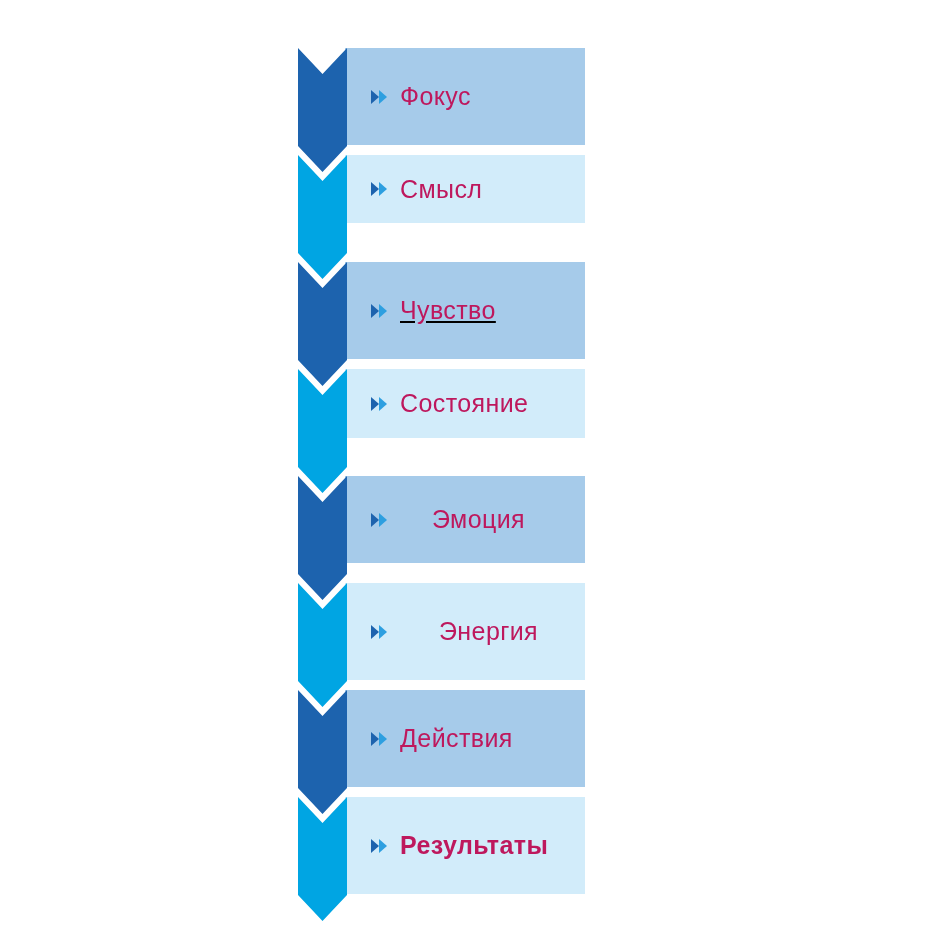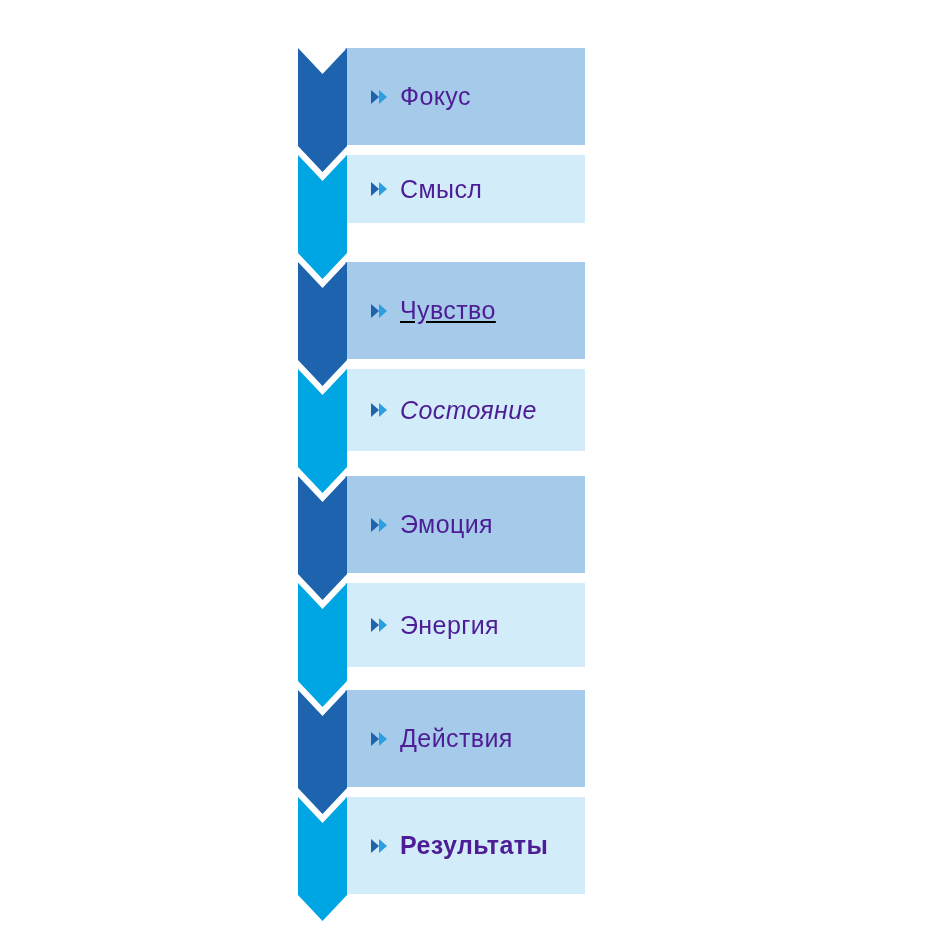--- a/index.html
+++ b/index.html
@@ -48,21 +48,21 @@
     width: 20px;
     height: 16px;
     margin-left: 26px;
     margin-right: 9px;
     flex: none;
   }
 
   .panel-label {
     font-size: 25px;
     letter-spacing: 0.4px;
-    color: #4c1d95;
+    color: #be185d;
     white-space: nowrap;
     line-height: 1;
   }
 </style>
 </head>
 <body>
 
 <div id="diagram">
 
   <div class="chevron-column" id="chevron-column">
@@ -107,35 +107,35 @@
           </svg></span>
         <span class="panel-label">Смысл</span>
       </div>
       <div class="panel" style="top: 262px; height: 97px; background: rgb(166, 203, 234); text-decoration: underline;">
         <span class="bullet-icon"><svg width="20" height="16" viewBox="0 0 20 16" xmlns="http://www.w3.org/2000/svg">
             <polygon points="0,1 8,8 0,15" fill="#1D63AE"></polygon>
             <polygon points="8,1 16,8 8,15" fill="#2D9FE0"></polygon>
           </svg></span>
         <span class="panel-label">Чувство</span>
       </div>
-      <div class="panel" style="top: 369px; height: 82px; background: rgb(210, 236, 250); font-style: italic;">
+      <div class="panel" style="top: 369px; height: 69px; background: rgb(210, 236, 250);">
         <span class="bullet-icon"><svg width="20" height="16" viewBox="0 0 20 16" xmlns="http://www.w3.org/2000/svg">
             <polygon points="0,1 8,8 0,15" fill="#1D63AE"></polygon>
             <polygon points="8,1 16,8 8,15" fill="#2D9FE0"></polygon>
           </svg></span>
         <span class="panel-label">Состояние</span>
       </div>
-      <div class="panel" style="top: 476px; height: 97px; background: rgb(166, 203, 234);">
+      <div class="panel" style="top: 476px; height: 87px; background: rgb(166, 203, 234); gap: 32px;">
         <span class="bullet-icon"><svg width="20" height="16" viewBox="0 0 20 16" xmlns="http://www.w3.org/2000/svg">
             <polygon points="0,1 8,8 0,15" fill="#1D63AE"></polygon>
             <polygon points="8,1 16,8 8,15" fill="#2D9FE0"></polygon>
           </svg></span>
         <span class="panel-label">Эмоция</span>
       </div>
-      <div class="panel" style="top: 583px; height: 84px; background: rgb(210, 236, 250);">
+      <div class="panel" style="top: 583px; height: 97px; background: rgb(210, 236, 250); gap: 39px;">
         <span class="bullet-icon"><svg width="20" height="16" viewBox="0 0 20 16" xmlns="http://www.w3.org/2000/svg">
             <polygon points="0,1 8,8 0,15" fill="#1D63AE"></polygon>
             <polygon points="8,1 16,8 8,15" fill="#2D9FE0"></polygon>
           </svg></span>
         <span class="panel-label">Энергия</span>
       </div>
       <div class="panel" style="top: 690px; height: 97px; background: rgb(166, 203, 234);">
         <span class="bullet-icon"><svg width="20" height="16" viewBox="0 0 20 16" xmlns="http://www.w3.org/2000/svg">
             <polygon points="0,1 8,8 0,15" fill="#1D63AE"></polygon>
             <polygon points="8,1 16,8 8,15" fill="#2D9FE0"></polygon>

